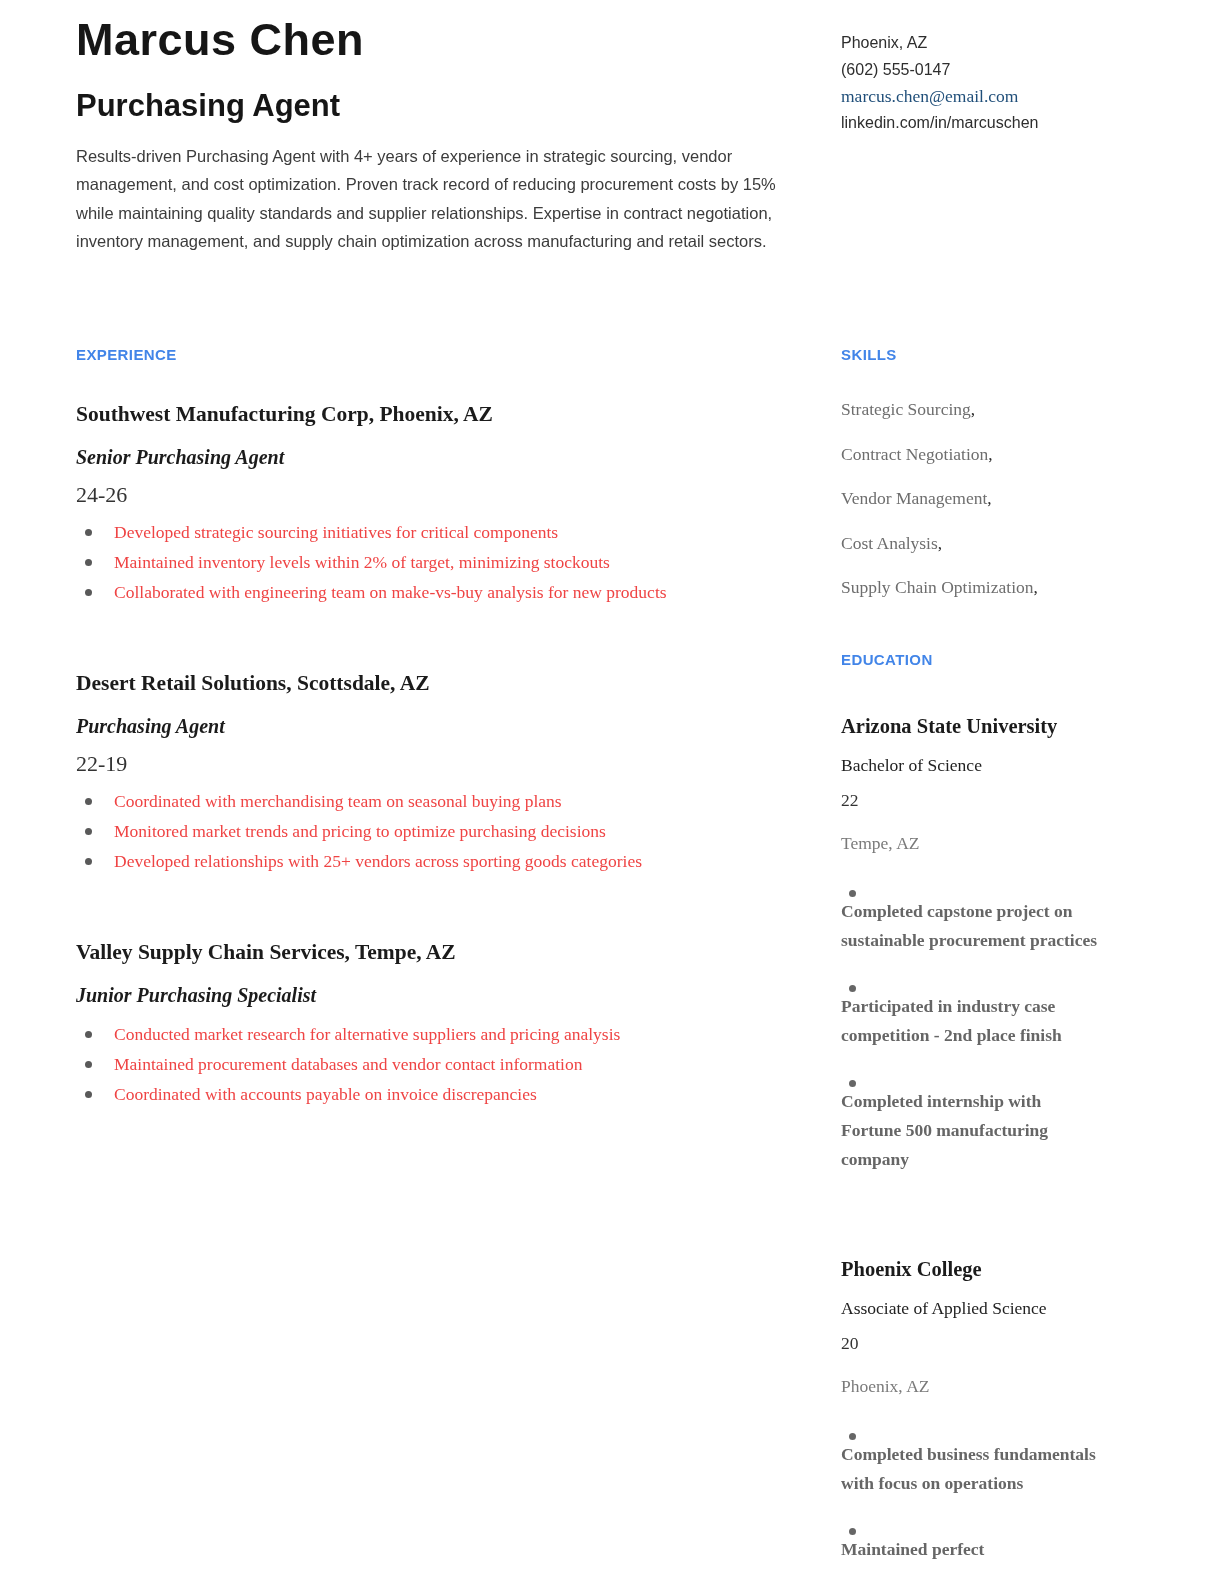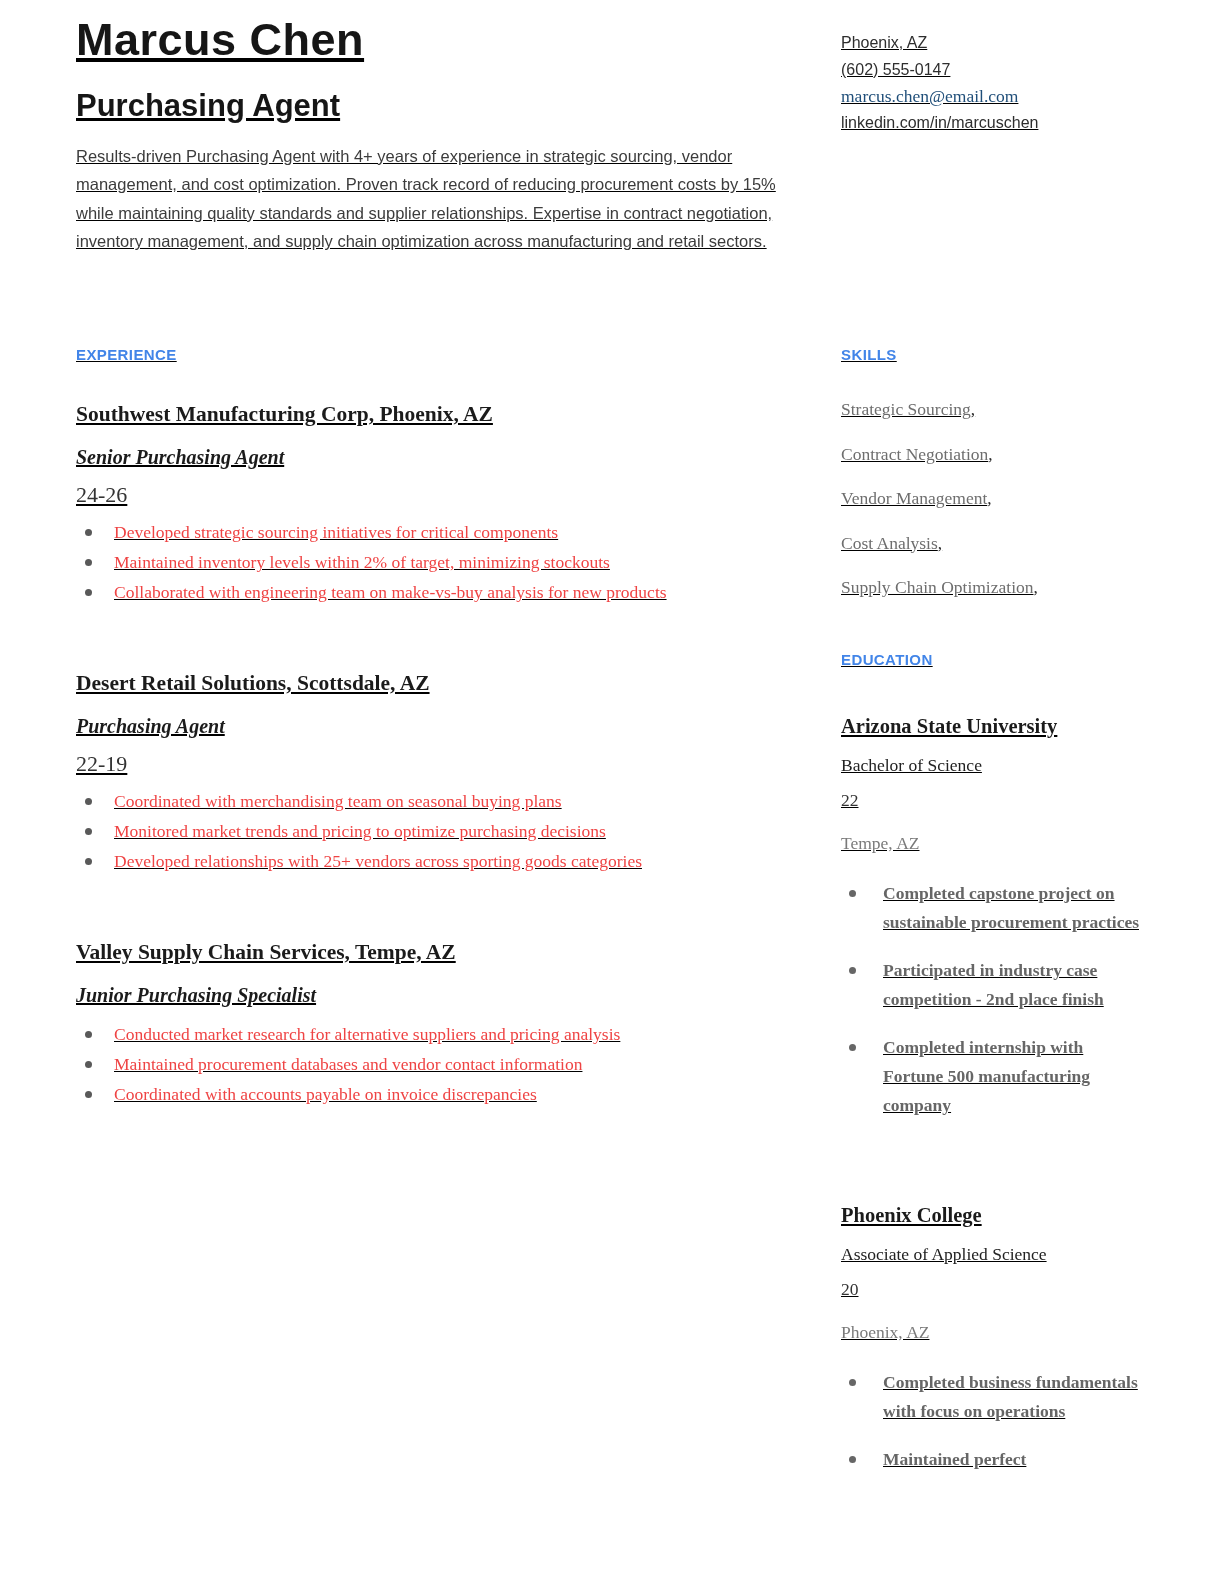--- a/index.html
+++ b/index.html
@@ -5,21 +5,20 @@
   * { margin: 0; padding: 0; box-sizing: border-box; }
   html, body { background: #ffffff; }
   .page {
     width: 1224px;
     height: 1584px;
     background: #ffffff;
     overflow: hidden;
     position: relative;
     padding: 14px 43px 0 76px;
     font-family: "Liberation Sans", sans-serif;
-    text-decoration: underline;
   }
   .grid {
     display: grid;
     grid-template-columns: 700px 340px;
     column-gap: 65px;
     grid-template-rows: 270px auto;
   }
 
   
   .name {
@@ -155,20 +154,21 @@
   ul.edu-bullets { list-style: none; margin-top: 24px; }
   ul.edu-bullets li {
     display: flex;
     align-items: flex-start;
     font-family: "Liberation Serif", serif;
     font-size: 17.5px;
     line-height: 29px;
     font-weight: bold;
     color: #666666;
     margin-bottom: 19px;
+    flex-direction: column;
   }
   ul.edu-bullets .dot { background: #666666; margin: 11px 27px 0 8px; }
   ul.edu-bullets .btxt { max-width: 260px; }
 </style>
 </head>
 <body>
 
 <div class="page">
   <div class="grid">
 

